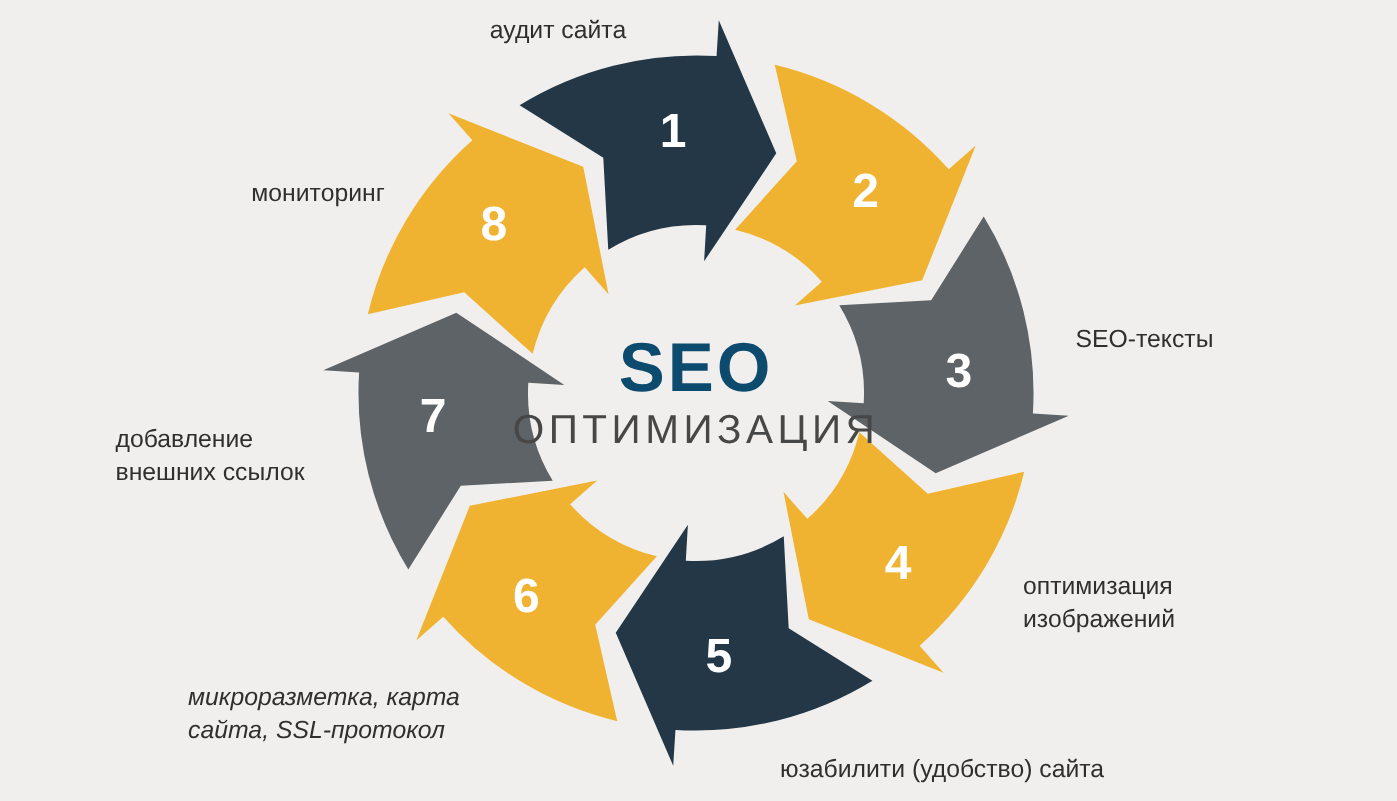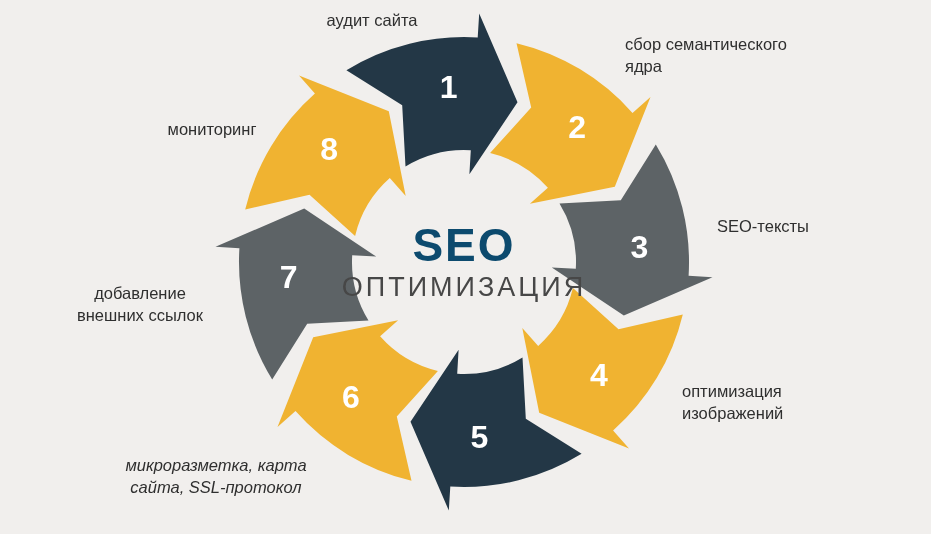--- a/index.html
+++ b/index.html
@@ -42,21 +42,21 @@
     margin-top: 2px;
   }
   .lbl {
     position: absolute;
     font-size: 16.5px;
     font-weight: 500;
     color: #2f2f2f;
     line-height: 1.35;
     white-space: pre-line;
   }
-  .lbl.center { transform: translateX(-50%); text-align: center; }
+  .lbl.center { transform: translateX(-50%); text-align: left; }
   .l1 { left: 372px; top: 9px; }
   .l2 { left: 625px; top: 33px; text-align: left; }
   .l3 { left: 717px; top: 215px; }
   .l4 { left: 682px; top: 380px; }
   .l5 { left: 628px; top: 502px; }
   .l6 { left: 216px; top: 454px; font-style: italic; }
   .l7 { left: 140px; top: 282px; }
   .l8 { left: 212px; top: 118px; }
 </style>
 </head>
@@ -82,24 +82,23 @@
       <path d="M 245.2 209.5 A 225 225 0 0 1 314.9 93.5 L 299.0 75.5 L 388.8 111.2 L 405.7 196.1 L 389.8 178.1 A 112 112 0 0 0 355.1 235.9 L 309.5 194.8 Z" fill="#f0b331"></path>
       <text x="329.2" y="148.9" class="seg-num" fill="#ffffff">8</text>
     </svg>
 
   <div class="center-title">
     <div class="t1">SEO</div>
     <div class="t2">ОПТИМИЗАЦИЯ</div>
   </div>
 
   <div class="lbl l1 center">аудит сайта</div>
-  <div class="lbl l2">сбор семантического
-ядра</div>
   <div class="lbl l3">SEO-тексты</div>
   <div class="lbl l4">оптимизация
 изображений</div>
+  <div class="lbl l5 center">юзабилити (удобство) сайта</div>
   <div class="lbl l6 center">микроразметка, карта
 сайта, SSL-протокол</div>
   <div class="lbl l7 center">добавление
 внешних ссылок</div>
   <div class="lbl l8 center">мониторинг</div>
 
 </div>
 
 </body></html>

